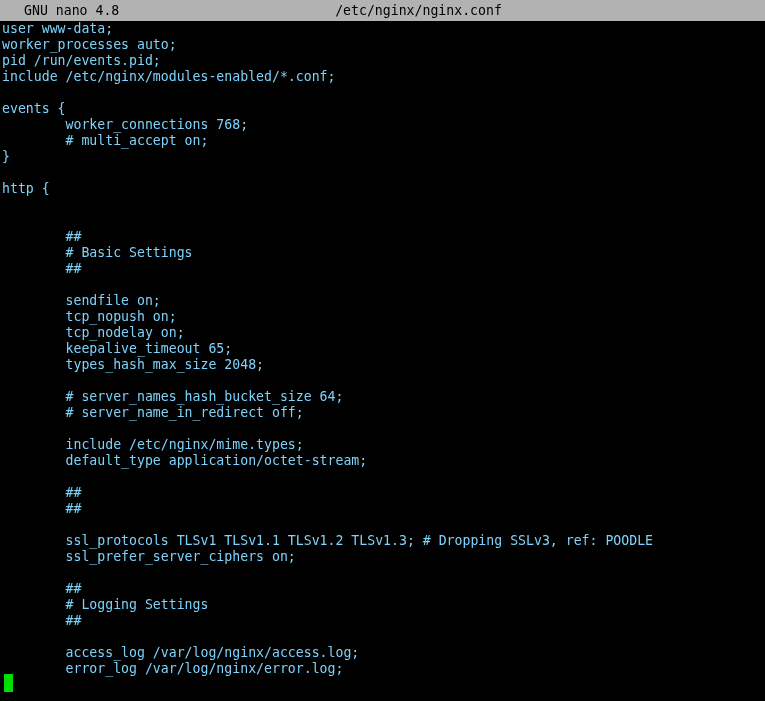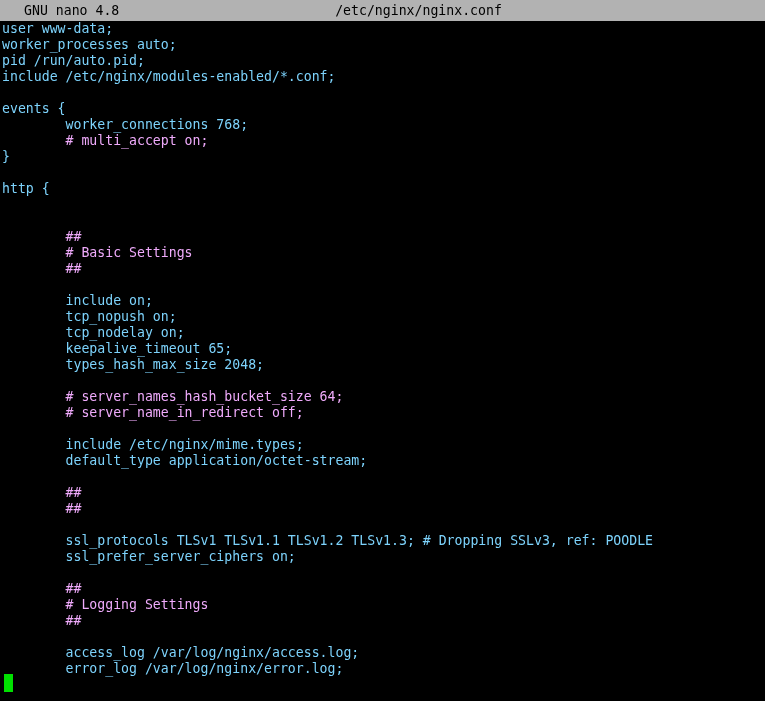--- a/index.html
+++ b/index.html
@@ -68,21 +68,21 @@
   .line {
     height: 16px;
     line-height: 16px;
     font-size: 13.2px;
     white-space: pre;
     letter-spacing: 0px;
     color: #7dd3fc;
     padding-left: 2px;
   }
   .line.comment {
-    color: #f0abfc;
+    color: #7dd3fc;
   }
 
   
   #cursor {
     position: absolute;
     left: 4px;
     top: 674px;
     width: 9px;
     height: 18px;
     background: #00e000;
@@ -95,36 +95,36 @@
 
   <div id="titlebar">
     <span class="tb-app">GNU nano 4.8</span>
     <span class="tb-file">/etc/nginx/nginx.conf</span>
     <span class="tb-mod"></span>
   </div>
 
   <div id="editor">
       <div class="line">user www-data;</div>
       <div class="line">worker_processes auto;</div>
-      <div class="line">pid /run/auto.pid;</div>
+      <div class="line">pid /run/events.pid;</div>
       <div class="line">include /etc/nginx/modules-enabled/*.conf;</div>
       <div class="line"></div>
       <div class="line">events {</div>
       <div class="line">        worker_connections 768;</div>
       <div class="line comment">        # multi_accept on;</div>
       <div class="line">}</div>
       <div class="line"></div>
       <div class="line">http {</div>
       <div class="line"></div>
       <div class="line"></div>
       <div class="line comment">        ##</div>
       <div class="line comment">        # Basic Settings</div>
       <div class="line comment">        ##</div>
       <div class="line"></div>
-      <div class="line">        include on;</div>
+      <div class="line">        sendfile on;</div>
       <div class="line">        tcp_nopush on;</div>
       <div class="line">        tcp_nodelay on;</div>
       <div class="line">        keepalive_timeout 65;</div>
       <div class="line">        types_hash_max_size 2048;</div>
       <div class="line"></div>
       <div class="line comment">        # server_names_hash_bucket_size 64;</div>
       <div class="line comment">        # server_name_in_redirect off;</div>
       <div class="line"></div>
       <div class="line">        include /etc/nginx/mime.types;</div>
       <div class="line">        default_type application/octet-stream;</div>

